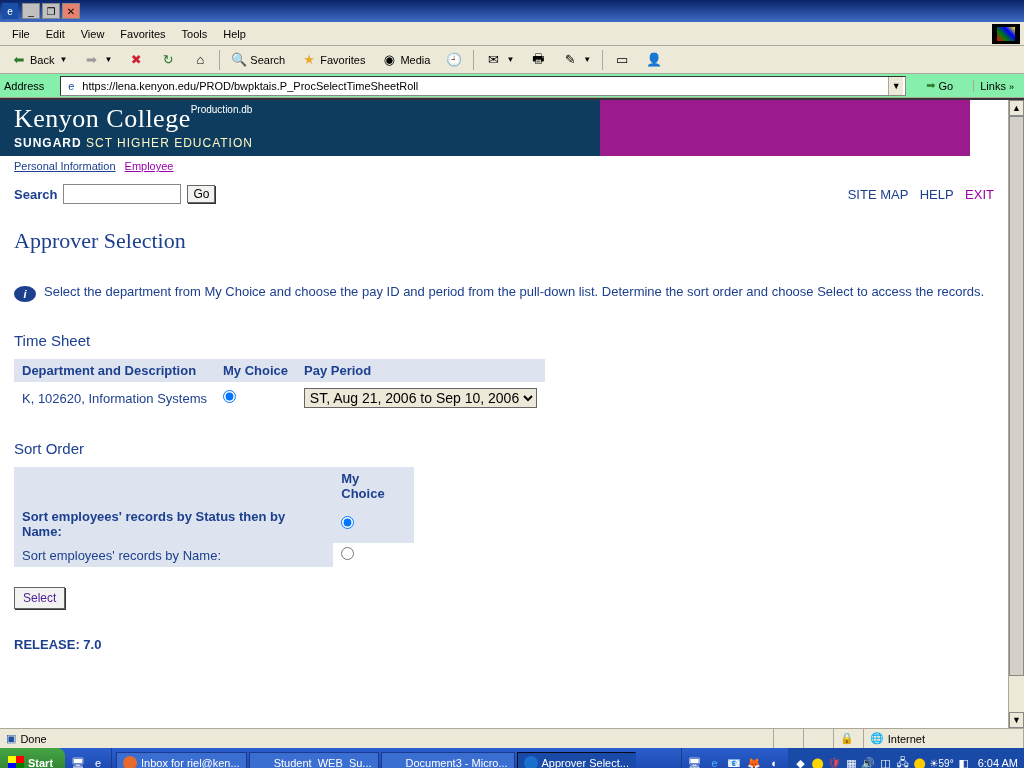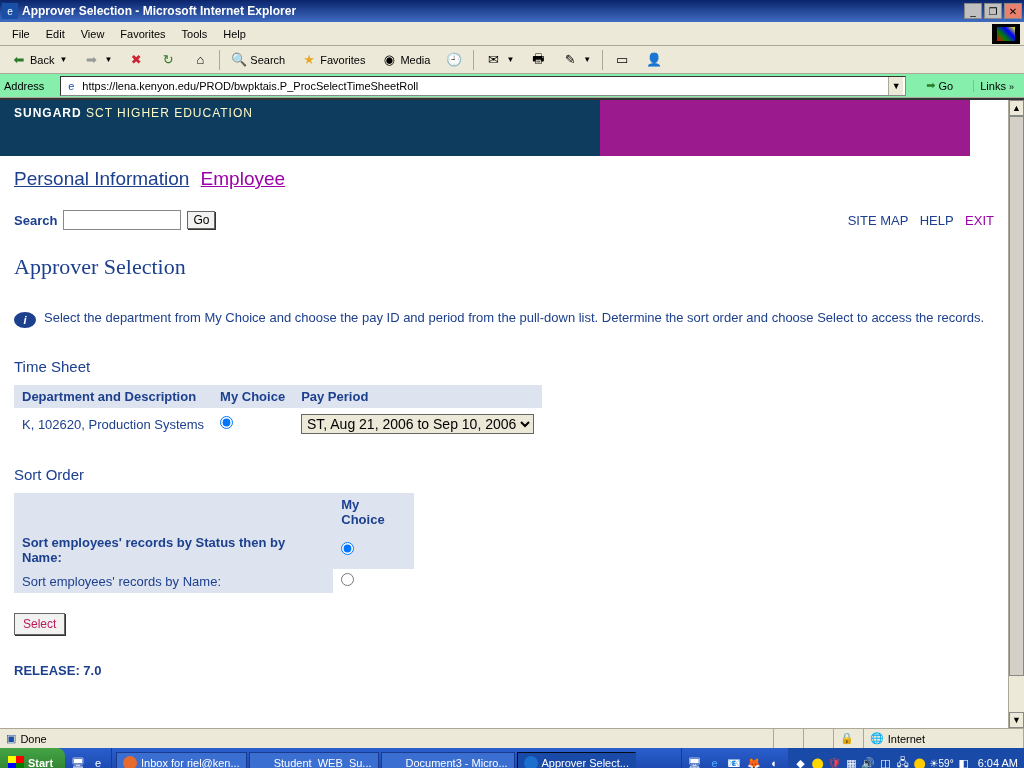--- a/index.html
+++ b/index.html
@@ -44,21 +44,21 @@
 .banner { display: flex; height: 56px; }
 .banner-left { background: #0e3c5e; color: white; padding: 4px 14px; width: 600px; position: relative; }
 .banner-left .college { font-family: Georgia, serif; font-size: 26px; font-weight: normal; letter-spacing: 0.5px; }
 .banner-left .prod { font-size: 10px; vertical-align: top; }
 .banner-left .sungard { font-size: 12px; font-weight: bold; letter-spacing: 1px; margin-top: 2px; }
 .banner-left .sungard .sg { color: white; }
 .banner-left .sungard .sct { color: #fef9c3; font-weight: normal; }
 .banner-right { background: #9b1b8e; flex: 1; max-width: 370px; }
 
 
-.topnav { padding: 12px 14px; font-size: 19px; }
+.topnav { padding: 4px 14px; font-size: 11px; }
 .topnav a { color: #1c3f8e; margin-right: 6px; }
 .topnav a.emp { color: #9b00aa; }
 
 
 .searchrow { display: flex; align-items: center; padding: 8px 14px 4px; }
 .searchrow .lbl { color: #1c3f8e; font-weight: bold; font-size: 13px; margin-right: 6px; }
 .searchrow input[type=text] { width: 118px; height: 20px; border: 1px solid #888; }
 .searchrow .go { margin-left: 6px; padding: 1px 5px; border: 1px solid #666; box-shadow: 1px 1px 0 #333; background: #f2f2f0; font-size: 12px; cursor: default; }
 .searchrow .rightlinks { margin-left: auto; font-size: 13px; }
 .searchrow .rightlinks a { color: #1c3f8e; text-decoration: none; margin-left: 8px; }
@@ -74,21 +74,21 @@
 table.ts { border-collapse: collapse; font-size: 13px; }
 table.ts th { background: #dde4f0; color: #1c3f8e; text-align: left; padding: 4px 8px; font-weight: bold; }
 table.ts td { padding: 6px 8px; color: #1c3f8e; }
 select.pp { font-size: 14px; background: #ece9d8; border: 1px solid #666; text-align: center; }
 
 table.so { border-collapse: collapse; font-size: 13px; width: 400px; margin-top: 6px; }
 table.so th { background: #dde4f0; color: #1c3f8e; text-align: left; padding: 4px 8px; font-weight: bold; }
 table.so td { padding: 4px 8px; color: #1c3f8e; }
 table.so tr.alt td { background: #dde4f0; font-weight: bold; }
 
-.selectbtn { margin-top: 20px; padding: 3px 8px; border: 1px solid #666; box-shadow: 1px 1px 0 #333; background: #f2f2f0; color: #be185d; font-size: 12px; cursor: default; }
+.selectbtn { margin-top: 20px; padding: 3px 8px; border: 1px solid #666; box-shadow: 1px 1px 0 #333; background: #f2f2f0; color: #4c1d95; font-size: 12px; cursor: default; }
 .release { margin-top: 28px; font-weight: bold; font-size: 13px; color: #1c3f8e; }
 
 
 .vscroll { position: absolute; top: 0; right: 0; bottom: 0; width: 16px; background: #ece9d8; border-left: 1px solid #aca899; }
 .vscroll .arr { height: 16px; background: #ece9d8; border: 1px solid #888; display: flex; align-items: center; justify-content: center; font-size: 9px; }
 .vscroll .thumb { position: absolute; top: 16px; left: 0; right: 0; height: 560px; background: #d4d0c8; border: 1px solid #888; }
 
 
 .statusbar { background: #ece9d8; height: 20px; display: flex; align-items: center; border-top: 1px solid #aca899; font-size: 11px; }
 .statusbar .pane { padding: 0 6px; border-right: 1px solid #aca899; height: 100%; display: flex; align-items: center; }
@@ -108,21 +108,20 @@
 .tray { display: flex; align-items: center; gap: 3px; padding: 0 6px; background: #1a4aa8; height: 100%; }
 .tray .ti { width: 14px; height: 14px; display: flex; align-items: center; justify-content: center; font-size: 11px; }
 .tray .temp { font-size: 10px; text-align: center; }
 .tray .clock { font-size: 11px; margin-left: 4px; }
 </style>
 </head>
 <body>
 
 <div class="titlebar">
   <div class="icon">e</div>
-  <div class="title">Approver Selection - Microsoft Internet Explorer</div>
   <div class="winbtns">
     <div class="winbtn">_</div>
     <div class="winbtn">❐</div>
     <div class="winbtn close">✕</div>
   </div>
 </div>
 
 <div class="menubar">
   <div class="item">File</div>
   <div class="item">Edit</div>
@@ -203,20 +202,21 @@
       <span>Go</span>
     </div>
   <div class="links"><span>Links</span> <span style="font-size:9px">»</span></div>
 </div>
 
 <div class="content-wrap">
 <div class="content">
 
   <div class="banner">
     <div class="banner-left">
+      <div><span class="college">Kenyon College</span><span class="prod">Production.db</span></div>
       <div class="sungard"><span class="sg">SUNGARD</span><span class="sct"> SCT HIGHER EDUCATION</span></div>
     </div>
     <div class="banner-right"></div>
   </div>
 
   <div class="topnav">
     <a href="#">Personal Information</a>
     <a href="#" class="emp">Employee</a>
   </div>
 
@@ -241,21 +241,21 @@
 
     <div class="section-h">Time Sheet</div>
     <table class="ts">
       <tbody>
             <tr>
         <th>Department and Description</th>
         <th>My Choice</th>
         <th>Pay Period</th>
       </tr>
       <tr>
-        <td>K, 102620, Production Systems</td>
+        <td>K, 102620, Information Systems</td>
         <td><input type="radio" checked="" style=""></td>
         <td>
           <select class="pp">
             <option>ST, Aug 21, 2006 to Sep 10, 2006</option>
           </select>
         </td>
       </tr>
     </tbody>
         </table>
 

